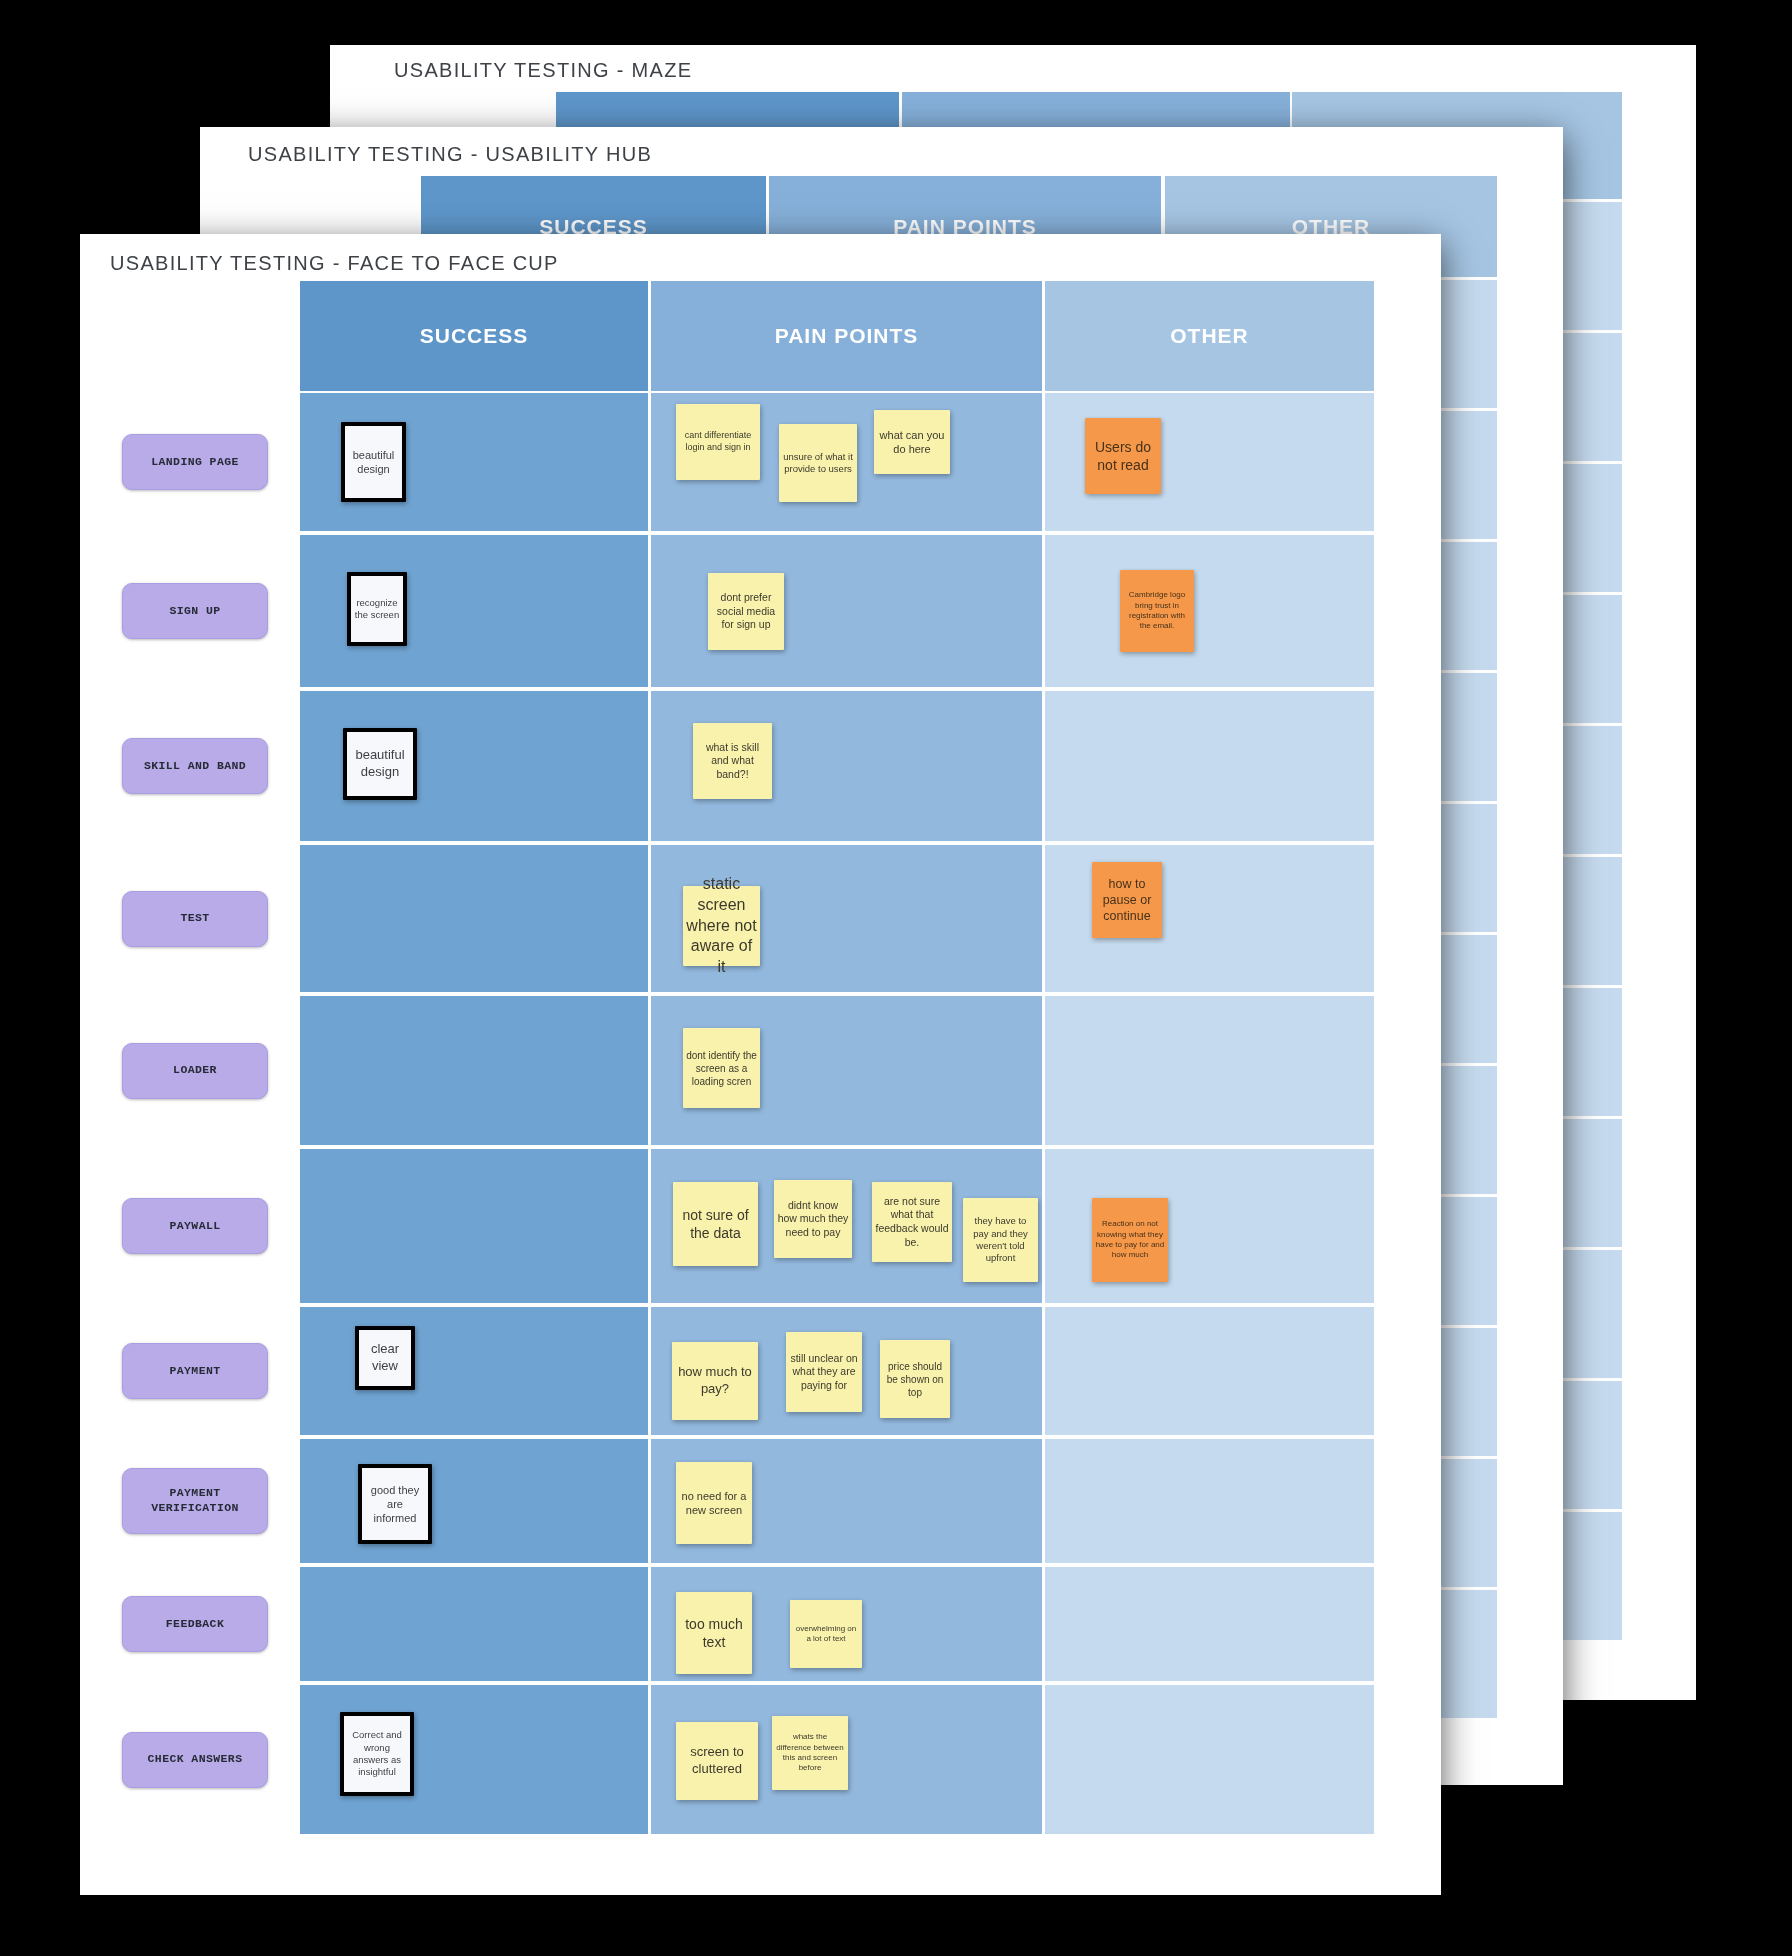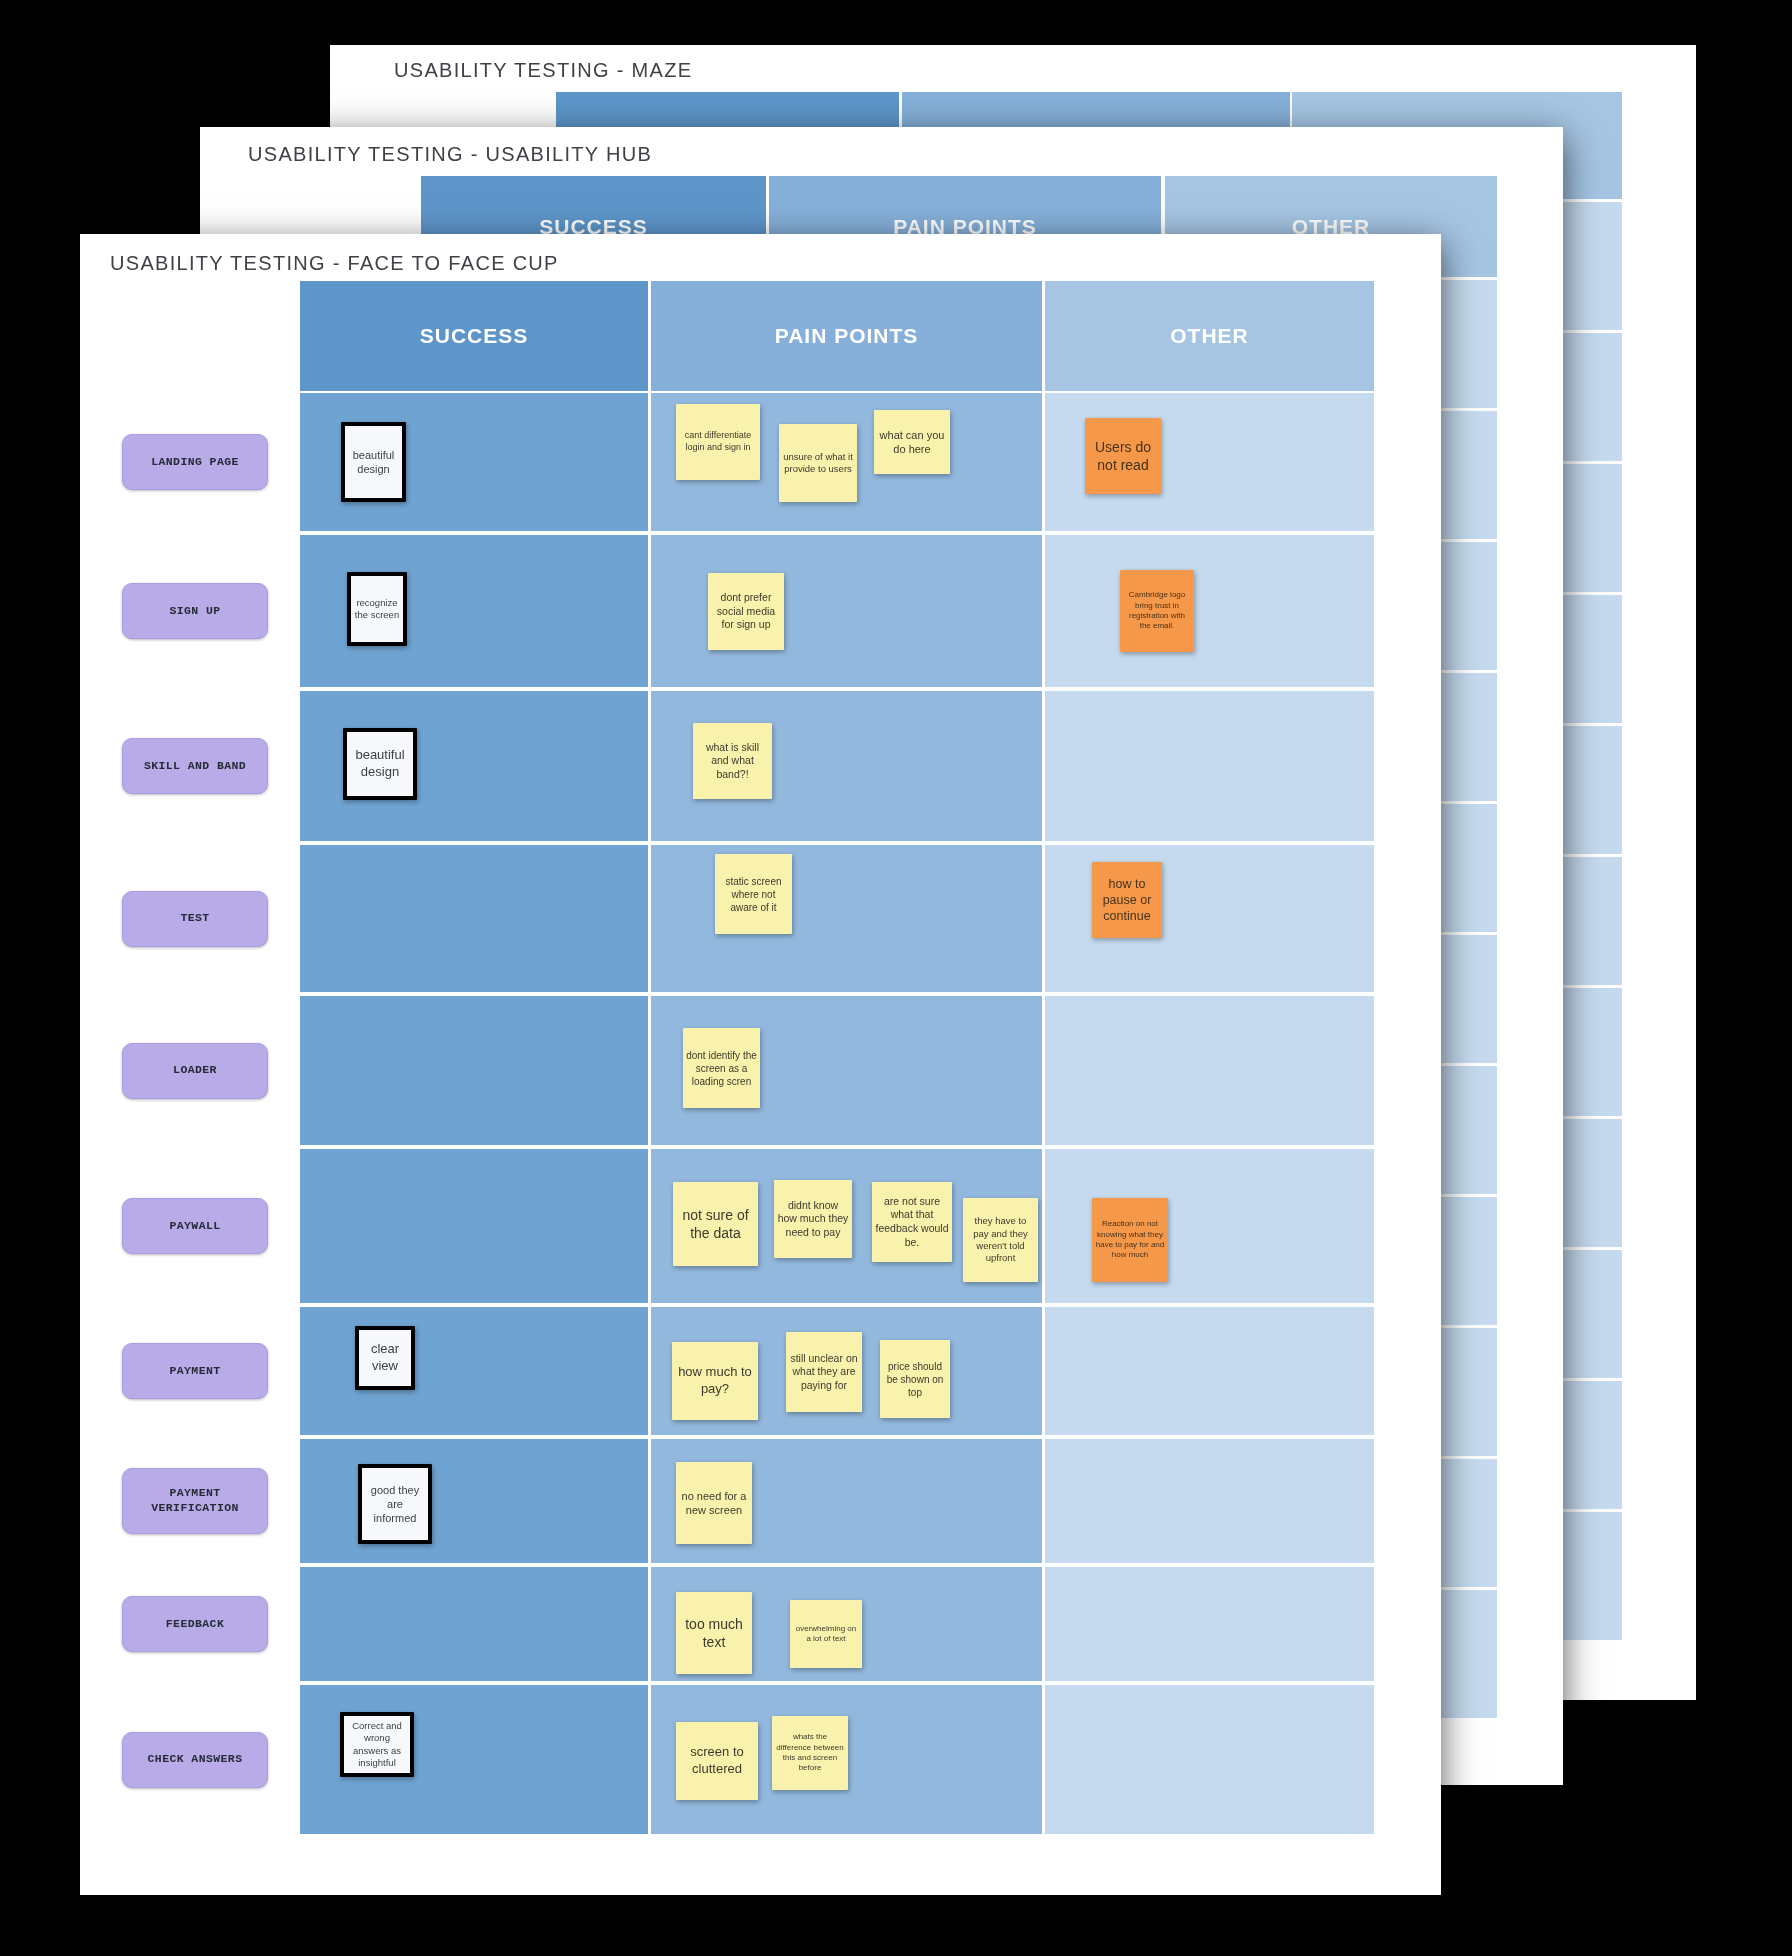--- a/index.html
+++ b/index.html
@@ -95,21 +95,21 @@
       <div class="cell" style="left: 220px; top: 457px; width: 348px; height: 150px; background: rgb(111, 163, 209);"></div>
       <div class="cell" style="left: 571px; top: 457px; width: 391px; height: 150px; background: rgb(146, 184, 221);"></div>
       <div class="cell" style="left: 965px; top: 457px; width: 329px; height: 150px; background: rgb(197, 218, 238);"></div>
       <div class="pill" style="left: 42px; top: 504px; width: 146px; height: 56px; background: rgb(185, 171, 232);">SKILL AND BAND</div>
       <div class="note white" style="left: 263px; top: 494px; width: 74px; height: 72px; font-size: 13px; background: rgb(247, 248, 251);">beautiful design</div>
       <div class="note yellow" style="left: 613px; top: 489px; width: 79px; height: 76px; font-size: 10.5px; background: rgb(248, 242, 173);">what is skill and what band?!</div>
       <div class="cell" style="left: 220px; top: 611px; width: 348px; height: 147px; background: rgb(111, 163, 209);"></div>
       <div class="cell" style="left: 571px; top: 611px; width: 391px; height: 147px; background: rgb(146, 184, 221);"></div>
       <div class="cell" style="left: 965px; top: 611px; width: 329px; height: 147px; background: rgb(197, 218, 238);"></div>
       <div class="pill" style="left: 42px; top: 656.5px; width: 146px; height: 56px; background: rgb(185, 171, 232);">TEST</div>
-      <div class="note yellow" style="left: 603px; top: 620px; width: 77px; height: 80px; font-size: 10px; background: rgb(248, 242, 173); margin-left: 32px;">static screen where not aware of it</div>
+      <div class="note yellow" style="left: 603px; top: 652px; width: 77px; height: 80px; font-size: 16px; background: rgb(248, 242, 173);">static screen where not aware of it</div>
       <div class="note orange" style="left: 1012px; top: 628px; width: 70px; height: 76px; font-size: 12.5px; background: rgb(246, 152, 74);">how to pause or continue</div>
       <div class="cell" style="left: 220px; top: 762px; width: 348px; height: 149px; background: rgb(111, 163, 209);"></div>
       <div class="cell" style="left: 571px; top: 762px; width: 391px; height: 149px; background: rgb(146, 184, 221);"></div>
       <div class="cell" style="left: 965px; top: 762px; width: 329px; height: 149px; background: rgb(197, 218, 238);"></div>
       <div class="pill" style="left: 42px; top: 808.5px; width: 146px; height: 56px; background: rgb(185, 171, 232);">LOADER</div>
       <div class="note yellow" style="left: 603px; top: 794px; width: 77px; height: 80px; font-size: 10px; background: rgb(248, 242, 173);">dont identify the screen as a loading scren</div>
       <div class="cell" style="left: 220px; top: 915px; width: 348px; height: 154px; background: rgb(111, 163, 209);"></div>
       <div class="cell" style="left: 571px; top: 915px; width: 391px; height: 154px; background: rgb(146, 184, 221);"></div>
       <div class="cell" style="left: 965px; top: 915px; width: 329px; height: 154px; background: rgb(197, 218, 238);"></div>
       <div class="pill" style="left: 42px; top: 964px; width: 146px; height: 56px; background: rgb(185, 171, 232);">PAYWALL</div>
@@ -135,17 +135,17 @@
       <div class="cell" style="left: 220px; top: 1333px; width: 348px; height: 114px; background: rgb(111, 163, 209);"></div>
       <div class="cell" style="left: 571px; top: 1333px; width: 391px; height: 114px; background: rgb(146, 184, 221);"></div>
       <div class="cell" style="left: 965px; top: 1333px; width: 329px; height: 114px; background: rgb(197, 218, 238);"></div>
       <div class="pill" style="left: 42px; top: 1362px; width: 146px; height: 56px; background: rgb(185, 171, 232);">FEEDBACK</div>
       <div class="note yellow" style="left: 596px; top: 1358px; width: 76px; height: 82px; font-size: 14px; background: rgb(248, 242, 173);">too much text</div>
       <div class="note yellow" style="left: 710px; top: 1366px; width: 72px; height: 68px; font-size: 8px; background: rgb(248, 242, 173);">overwhelming on a lot of text</div>
       <div class="cell" style="left: 220px; top: 1451px; width: 348px; height: 149px; background: rgb(111, 163, 209);"></div>
       <div class="cell" style="left: 571px; top: 1451px; width: 391px; height: 149px; background: rgb(146, 184, 221);"></div>
       <div class="cell" style="left: 965px; top: 1451px; width: 329px; height: 149px; background: rgb(197, 218, 238);"></div>
       <div class="pill" style="left: 42px; top: 1497.5px; width: 146px; height: 56px; background: rgb(185, 171, 232);">CHECK ANSWERS</div>
-      <div class="note white" style="left: 260px; top: 1478px; width: 74px; height: 65px; font-size: 9.5px; background: rgb(247, 248, 251);">Correct and wrong answers as insightful</div>
+      <div class="note white" style="left: 260px; top: 1478px; width: 74px; height: 84px; font-size: 9.5px; background: rgb(247, 248, 251);">Correct and wrong answers as insightful</div>
       <div class="note yellow" style="left: 596px; top: 1488px; width: 82px; height: 78px; font-size: 13px; background: rgb(248, 242, 173);">screen to cluttered</div>
       <div class="note yellow" style="left: 692px; top: 1482px; width: 76px; height: 74px; font-size: 8px; background: rgb(248, 242, 173);">whats the difference between this and screen before</div>
     </div>
   </div>
 
 </body></html>

